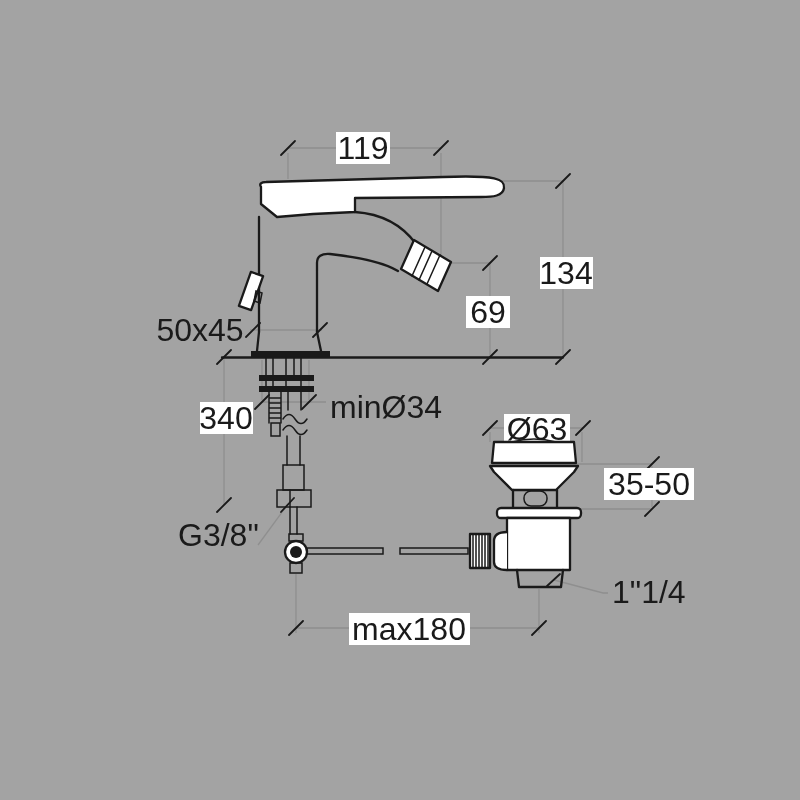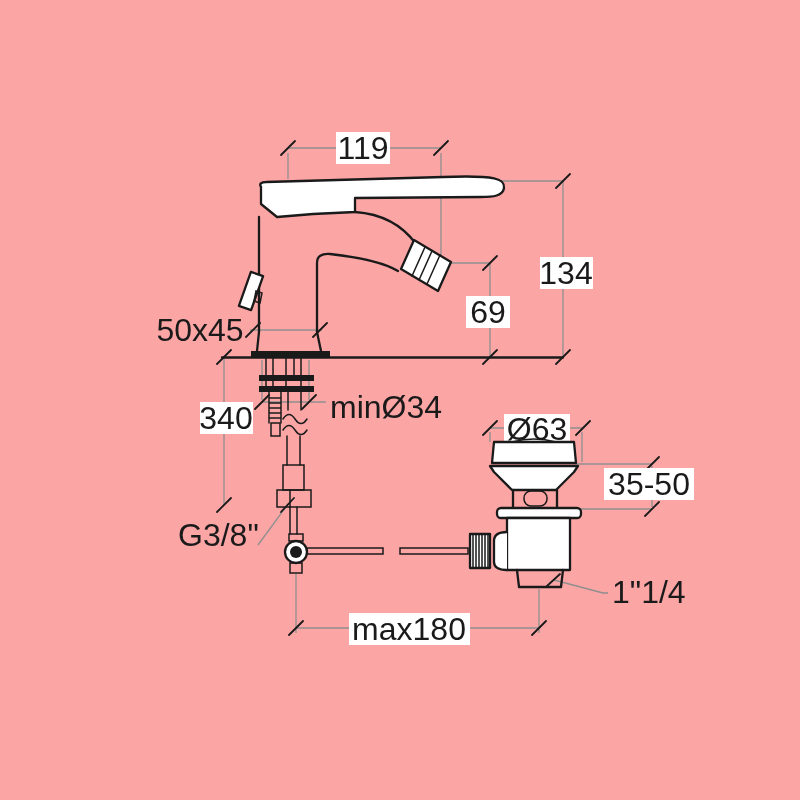--- a/index.html
+++ b/index.html
@@ -1,16 +1,16 @@
 <!DOCTYPE html>
 <html><head>
 <meta charset="utf-8">
 <style>
   html,body{margin:0;padding:0;background:#ffffff;}
-  .canvas{position:relative;width:800px;height:800px;background:#fca5a5;overflow:hidden;}
+  .canvas{position:relative;width:800px;height:800px;background:#a3a3a3;overflow:hidden;}
   svg{display:block;}
   .o  {stroke:#1a1a1a;stroke-width:2.3;fill:none;stroke-linecap:round;stroke-linejoin:round;}
   .of {stroke:#1a1a1a;stroke-width:2.3;fill:#ffffff;stroke-linecap:round;stroke-linejoin:round;}
   .t1 {stroke:#1a1a1a;stroke-width:1.5;fill:none;stroke-linecap:round;}
   .blk{fill:#1a1a1a;stroke:none;}
   .d  {stroke:#8f8f8f;stroke-width:1.3;fill:none;}
   .k  {stroke:#1a1a1a;stroke-width:1.8;fill:none;stroke-linecap:round;}
   .bg {fill:#ffffff;stroke:none;}
   .lbl{font-family:"Liberation Sans",sans-serif;font-size:32px;fill:#1a1a1a;}
   .mid{text-anchor:middle;}

